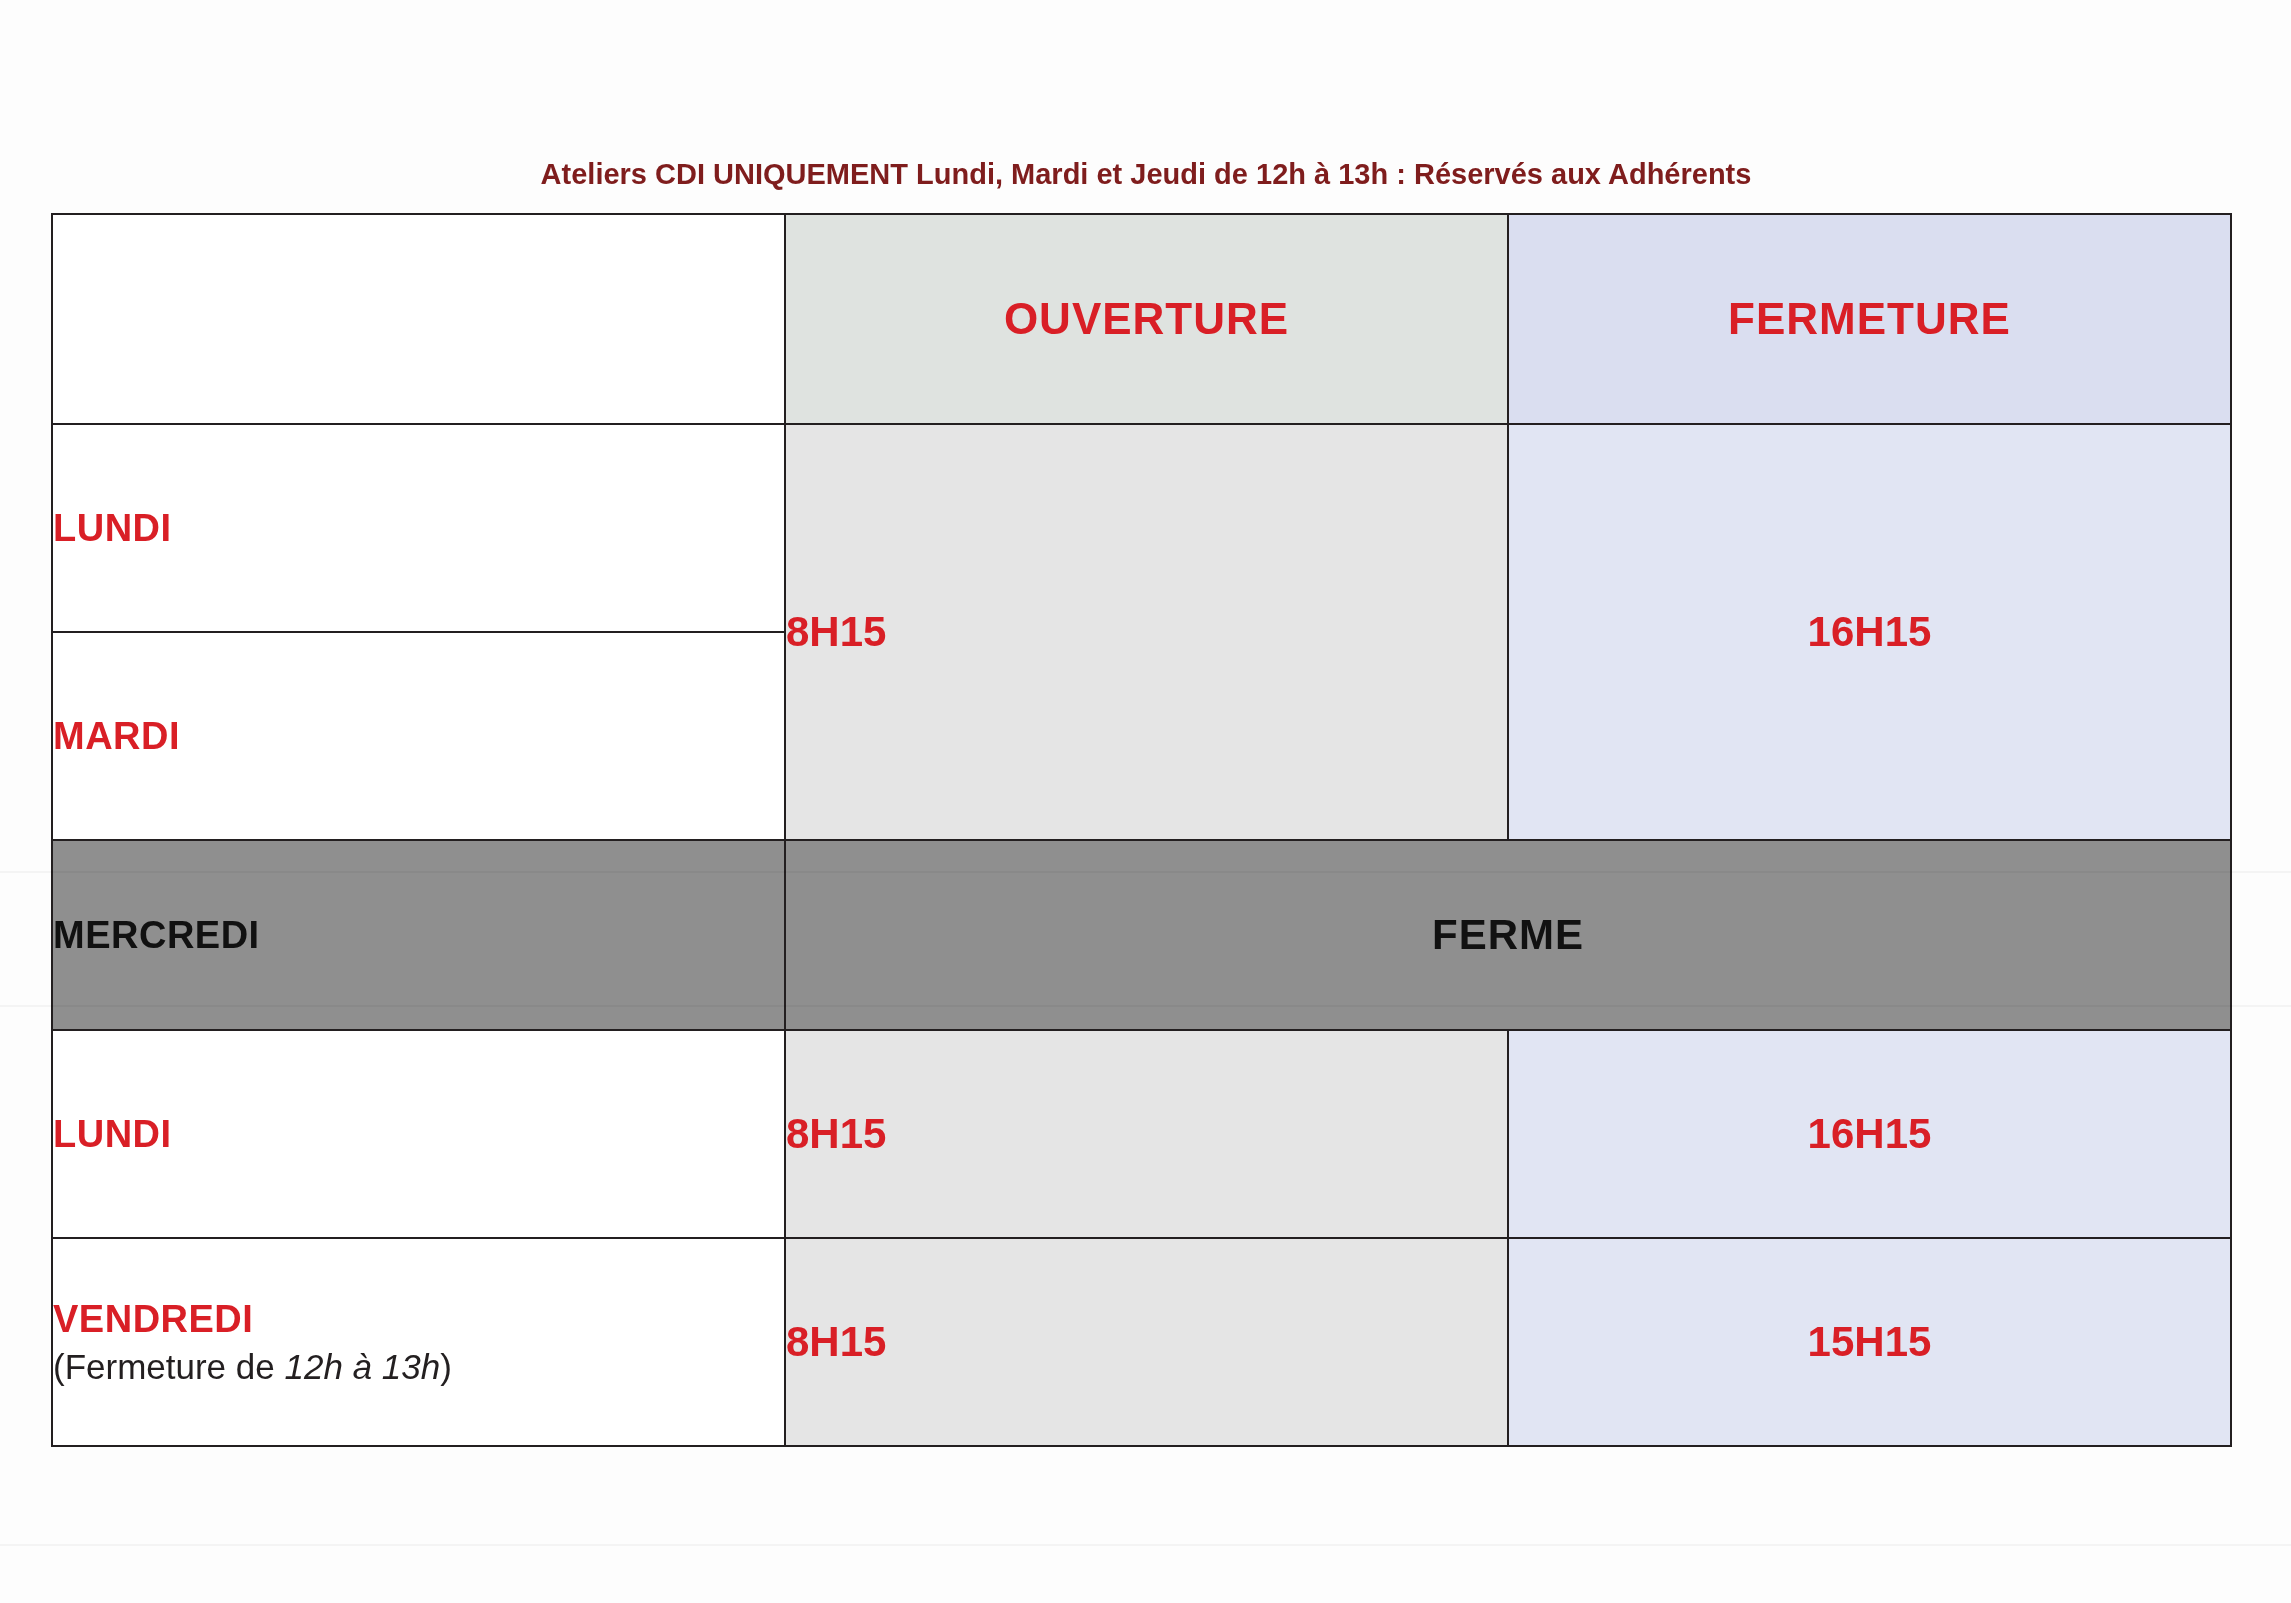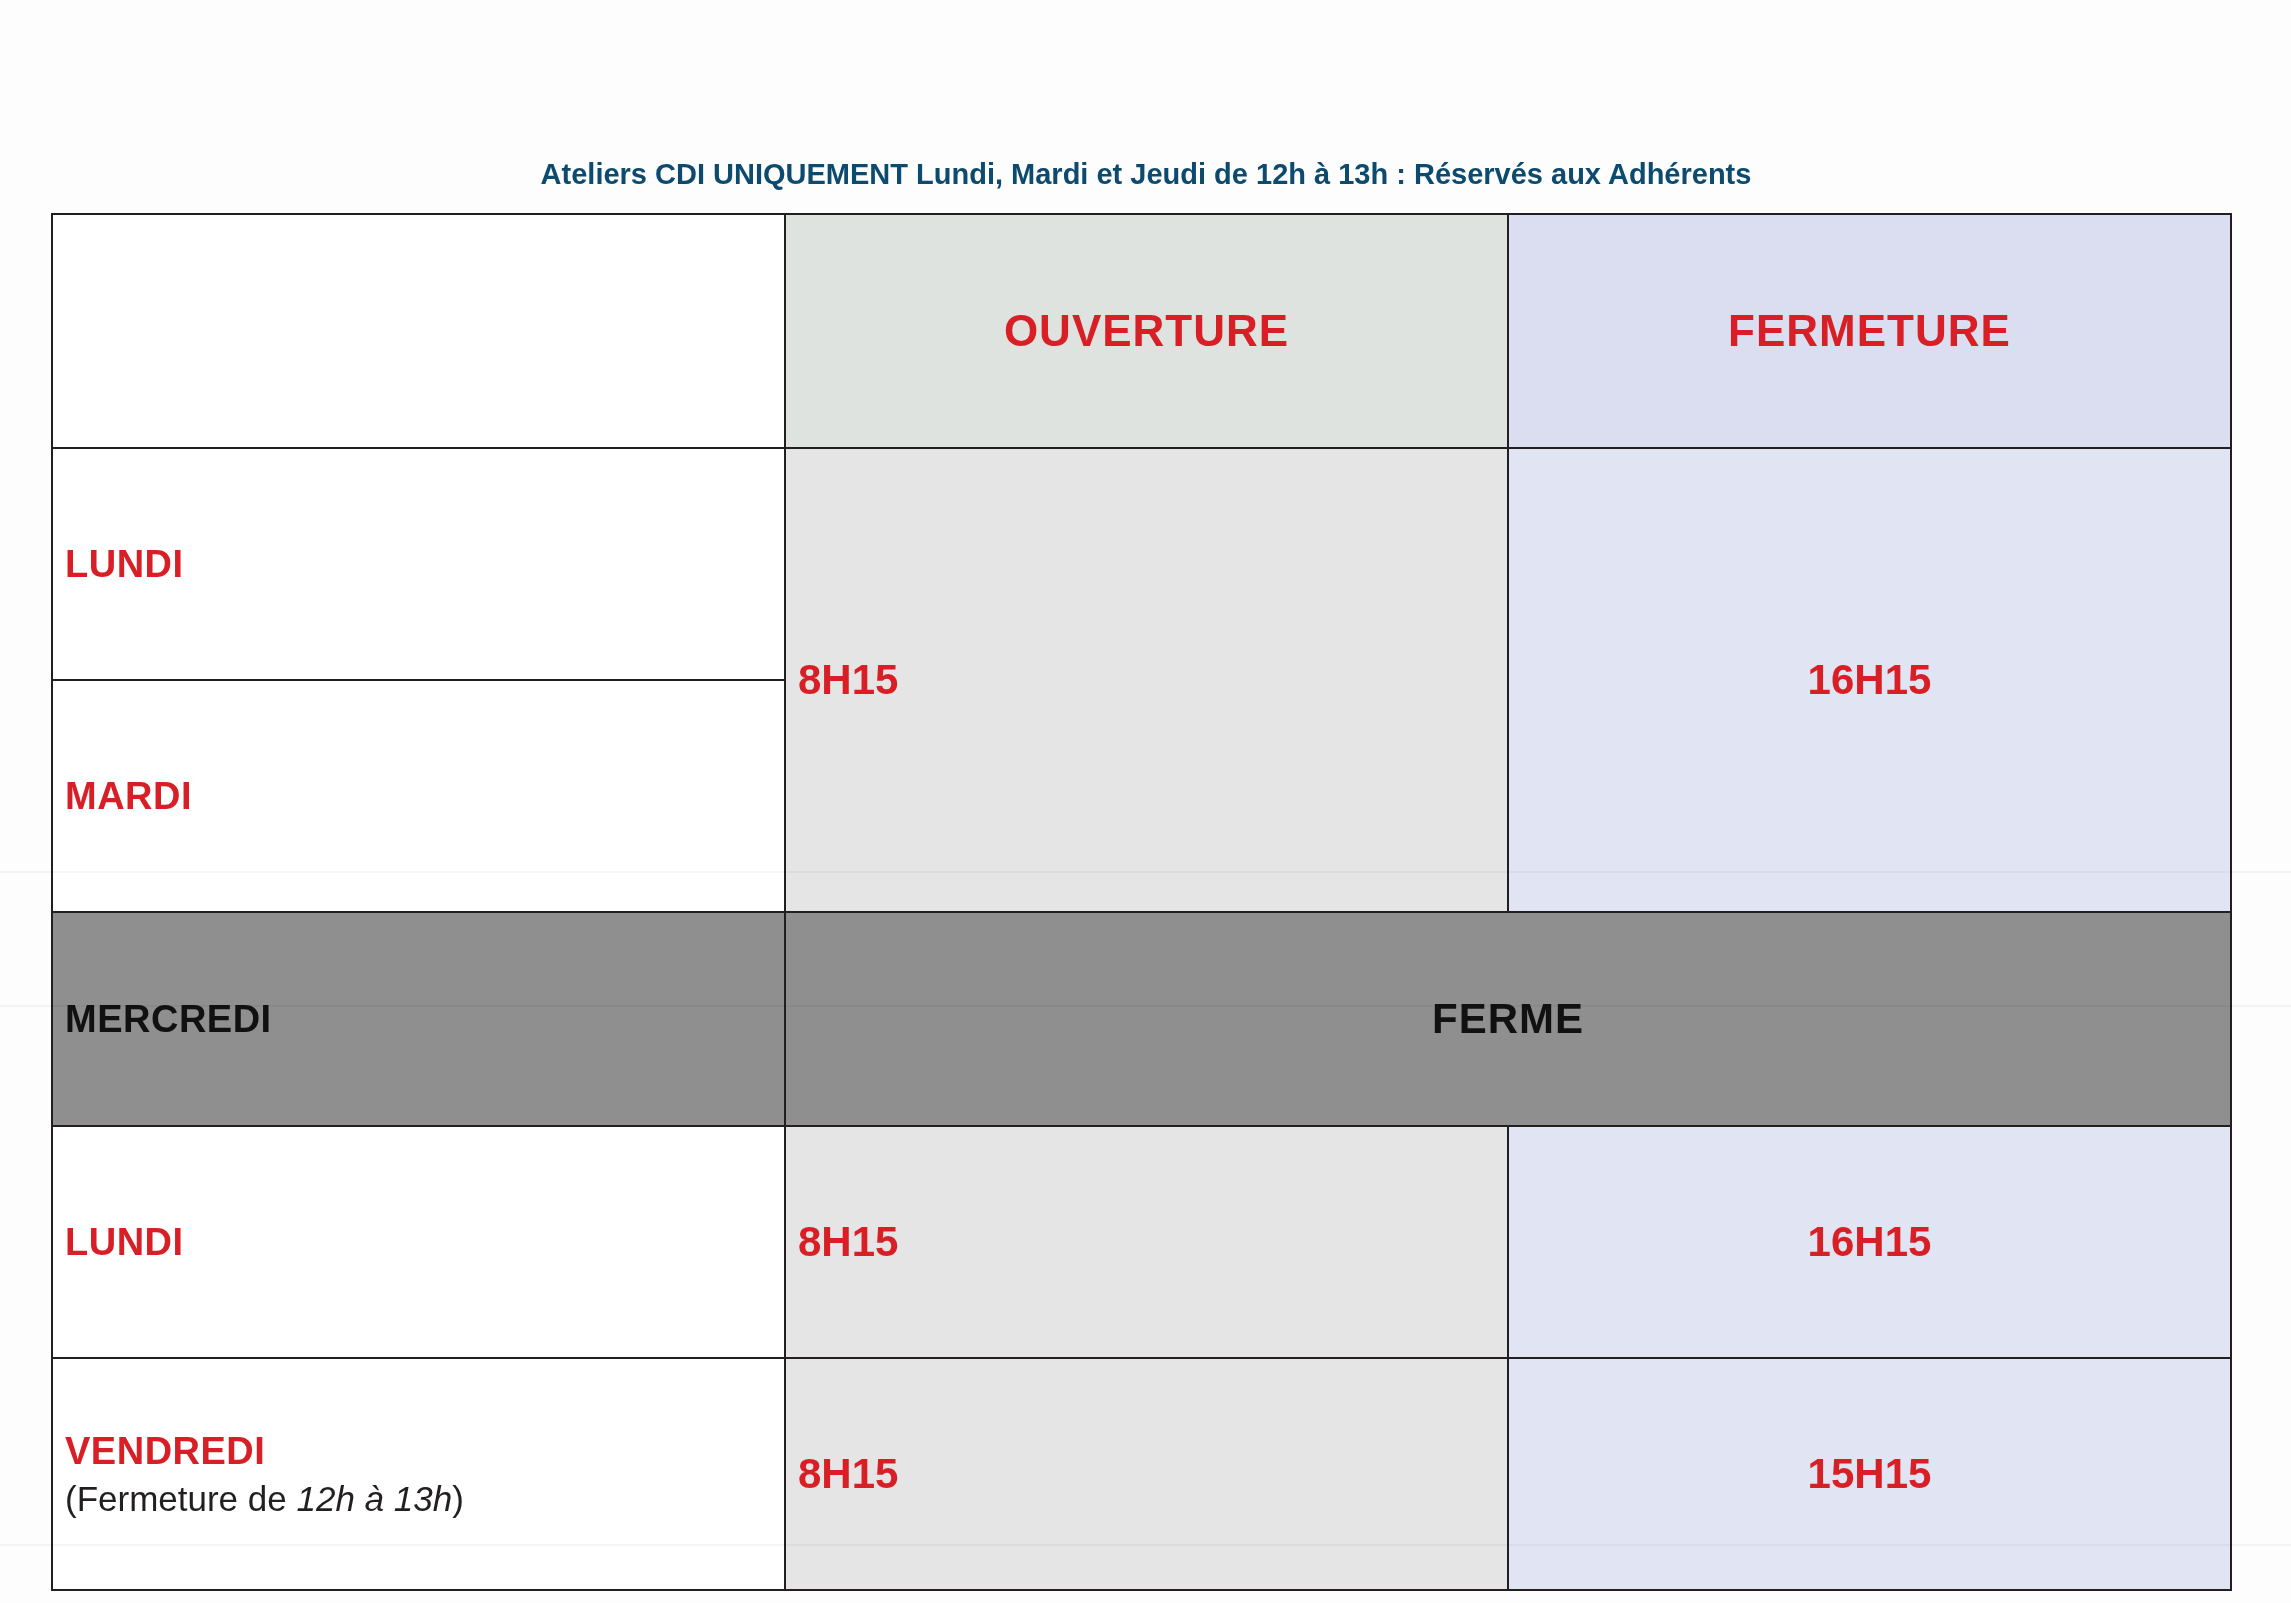--- a/index.html
+++ b/index.html
@@ -33,40 +33,40 @@
     font-weight: bold;
     font-size: 40px;
     letter-spacing: 0.5px;
   }
   .subtitle {
     position: absolute;
     top: 158px;
     left: 0;
     width: 2292px;
     text-align: center;
-    color: #0c4a6e;
+    color: #7f1d1d;
     font-weight: bold;
     font-size: 29px;
   }
 
   
   .table-wrap {
     position: absolute;
     left: 51px;
     top: 213px;
     width: 2178px;
   }
   table.sched {
     border-collapse: collapse;
     width: 2178px;
     table-layout: fixed;
   }
   table.sched td {
     border: 2px solid #231f20;
-    padding: 12px;
+    padding: 0;
     vertical-align: middle;
   }
   .col-day   { width: 733px; }
   .col-open  { width: 723px; }
   .col-close { width: 723px; }
 
   
   .hdr-blank { background: #ffffff; height: 208px; }
   .hdr-open {
     background: #dfe3e0;

